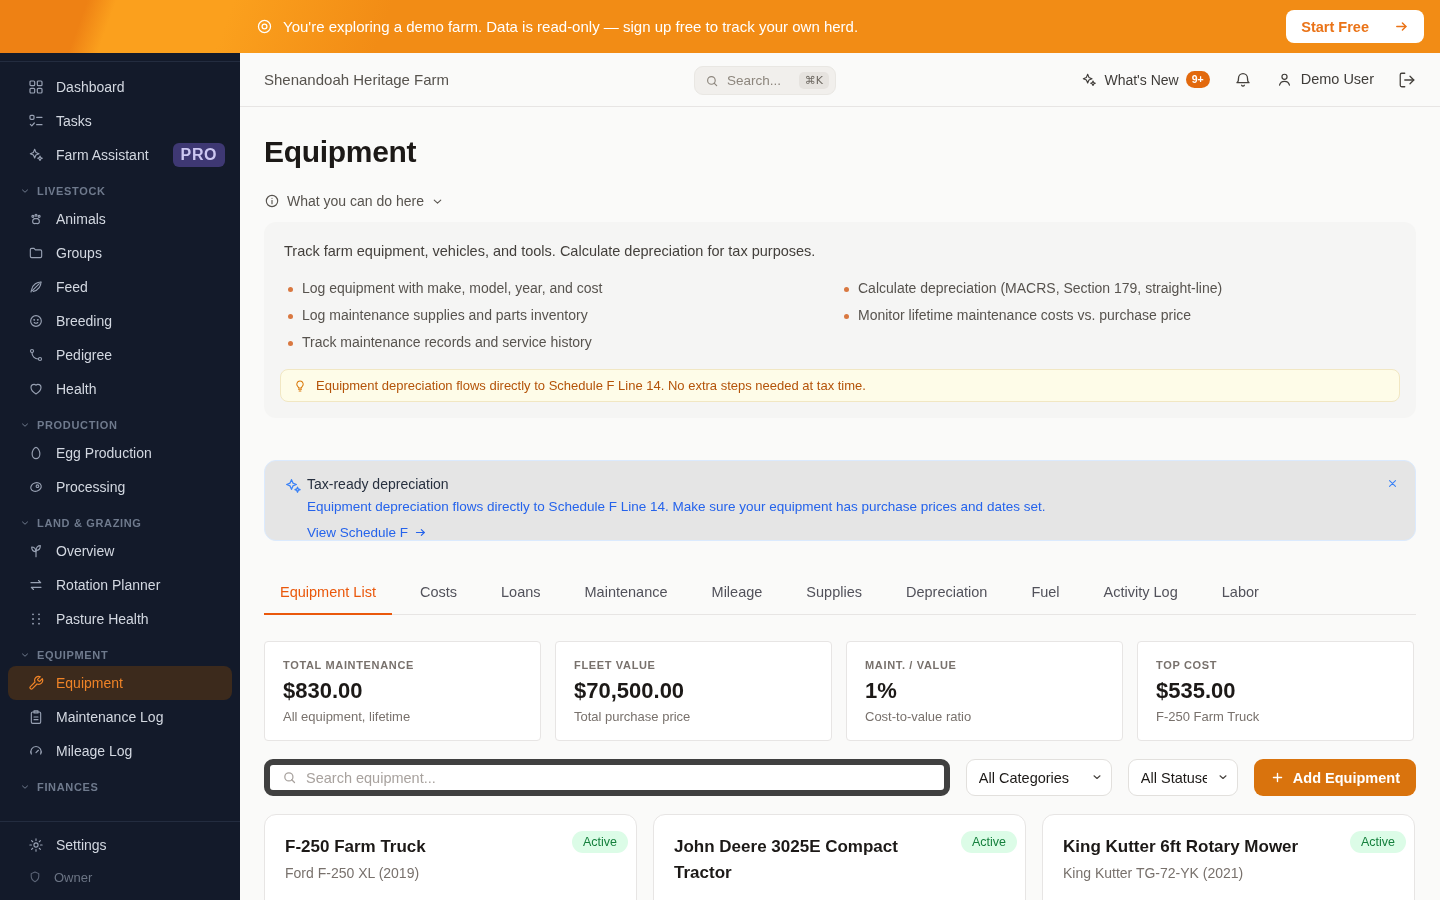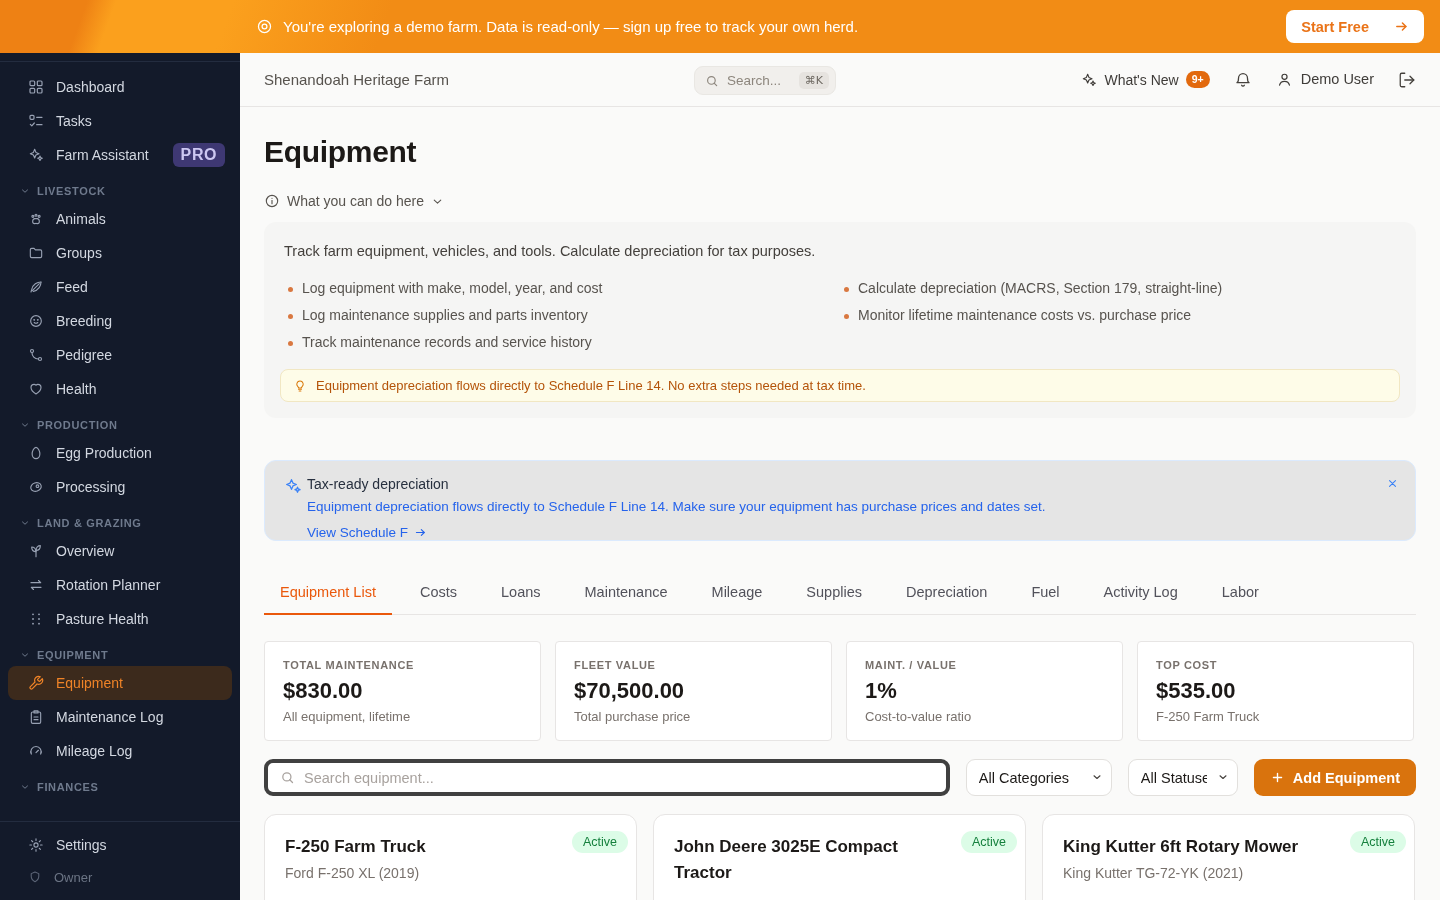--- a/index.html
+++ b/index.html
@@ -152,21 +152,21 @@
     width:277px; height:100px; background:#fff; border:1px solid #e7e5e4;
     border-radius:4px; padding:17px 18px;
   }
   .stat-label { font-size:11px; font-weight:600; letter-spacing:.06em; color:#78716c; }
   .stat-value { margin-top:7px; font-size:22px; font-weight:700; color:#1c1917; }
   .stat-sub { margin-top:5px; font-size:13px; color:#78716c; }
 
   
   .filter-row { margin-top:18px; display:flex; gap:16px; align-items:center; }
   .eq-search {
-    flex:1; height:37px; background:#fff; border:4px solid #404040; border-radius:9px;
+    flex:1; height:37px; background:#fff; border:6px solid #404040; border-radius:9px;
     display:flex; align-items:center; gap:9px; padding:0 12px; color:#a8a29e;
   }
   .eq-search input {
     flex:1; border:none; outline:none; background:transparent;
     font-size:14.5px; color:#1c1917; font-family:inherit;
   }
   .eq-search input::placeholder { color:#a8a29e; }
   .select-wrap { position:relative; }
   .select-wrap select {
     appearance:none; -webkit-appearance:none; height:37px; background:#fff;

